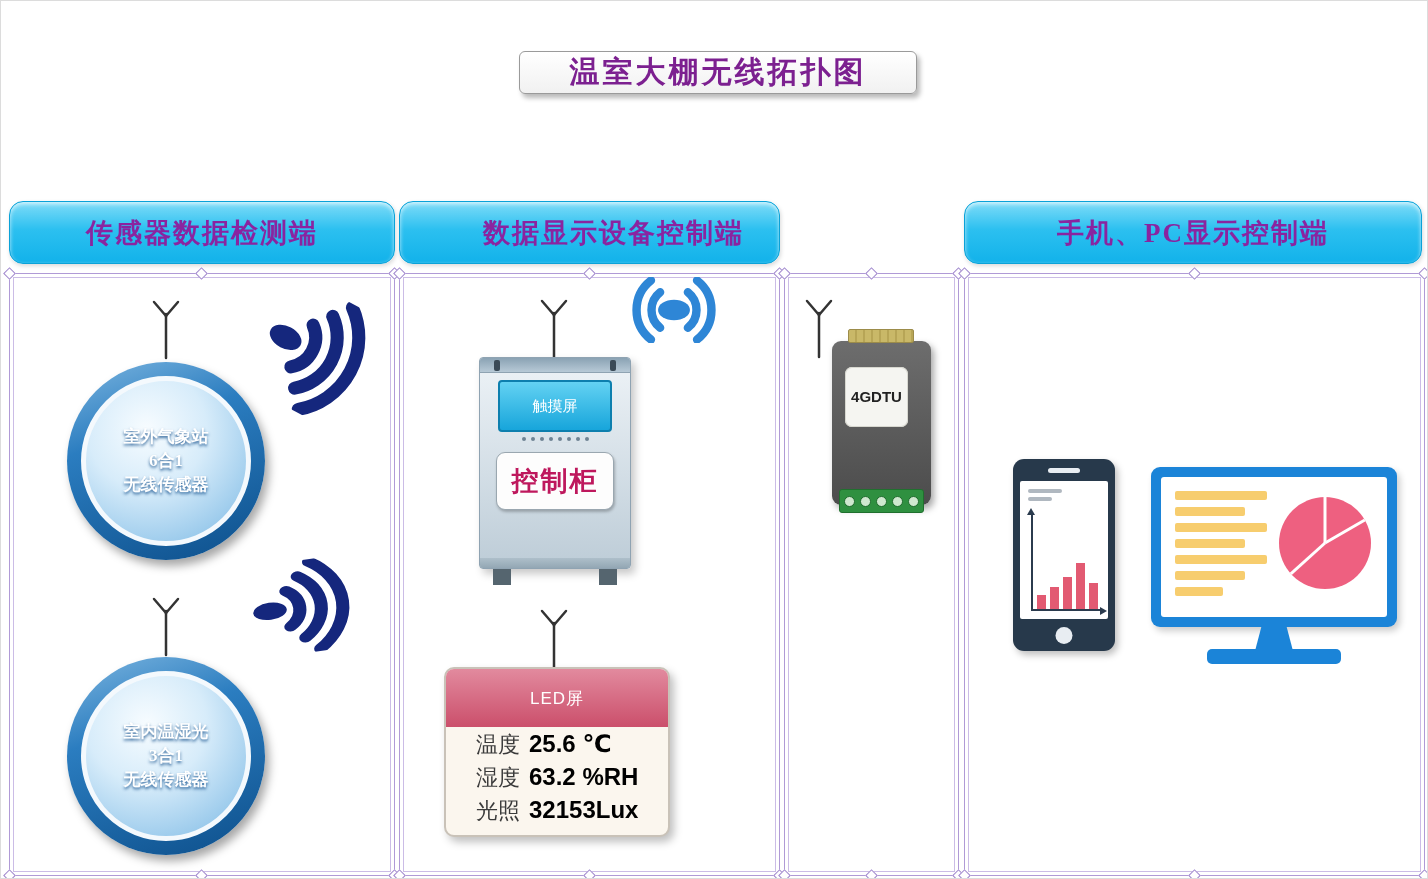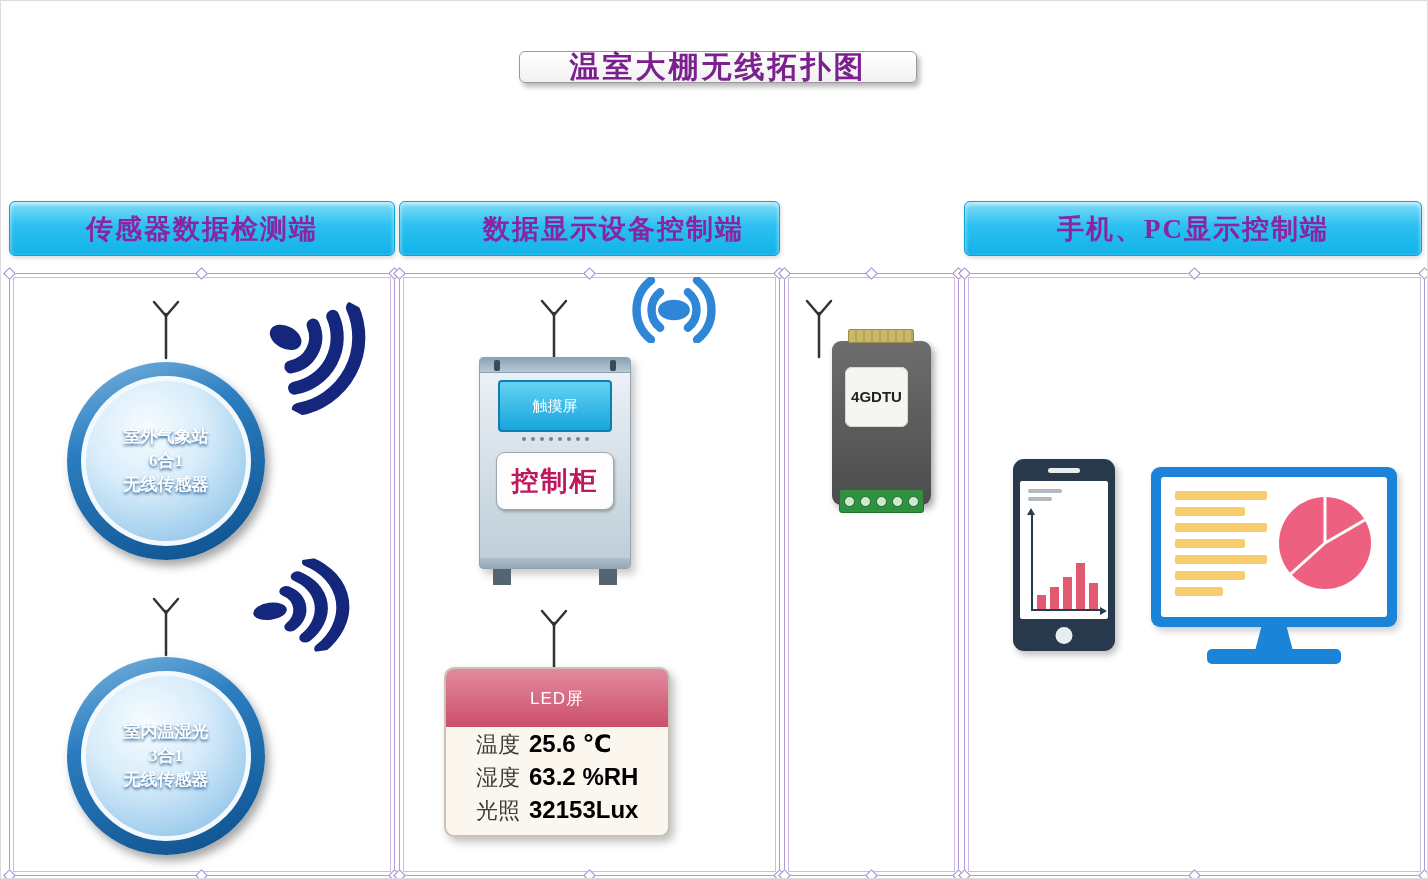--- a/index.html
+++ b/index.html
@@ -1,32 +1,32 @@
 <!DOCTYPE html>
 <html><head>
 <meta charset="utf-8">
 <style>
   * { margin:0; padding:0; box-sizing:border-box; }
   body { background:#fff; font-family:"Liberation Sans","DejaVu Sans",sans-serif; }
   .canvas { position:relative; width:1428px; height:879px; background:#fff;
             border:1px solid #dcdcdc; overflow:hidden; }
 
   
-  .title-box { position:absolute; left:518px; top:50px; width:398px; height:32px;
+  .title-box { position:absolute; left:518px; top:50px; width:398px; height:43px;
     background:linear-gradient(180deg,#ffffff,#f1f1f1);
     border:1px solid #9a9a9a; border-radius:6px;
     box-shadow:3px 4px 5px rgba(0,0,0,.28);
     display:flex; align-items:center; justify-content:center;
     font-family:"Liberation Serif","DejaVu Serif",serif;
     font-weight:bold; font-size:30px; letter-spacing:3px; color:#7c2090; }
 
   
-  .col-head { position:absolute; top:200px; height:55px;
+  .col-head { position:absolute; top:200px; height:63px;
     background:linear-gradient(180deg,#7fdcf8 0%,#2cc0f0 45%,#12b2ea 100%);
-    border:1px solid #0aa2d8; border-radius:6px;
+    border:1px solid #0aa2d8; border-radius:14px;
     box-shadow:inset 0 2px 4px rgba(255,255,255,.7), 1px 2px 4px rgba(0,0,0,.15);
     display:flex; align-items:center; justify-content:center;
     font-family:"Liberation Serif","DejaVu Serif",serif;
     font-weight:bold; font-size:27px; letter-spacing:2px; color:#8a24a0; }
   .h1 { left:8px;   width:386px; }
   .h2 { left:398px; width:381px;padding-left:48px; }
   .h3 { left:788px; width:170px; }
   .h4 { left:963px; width:458px; }
 
   

